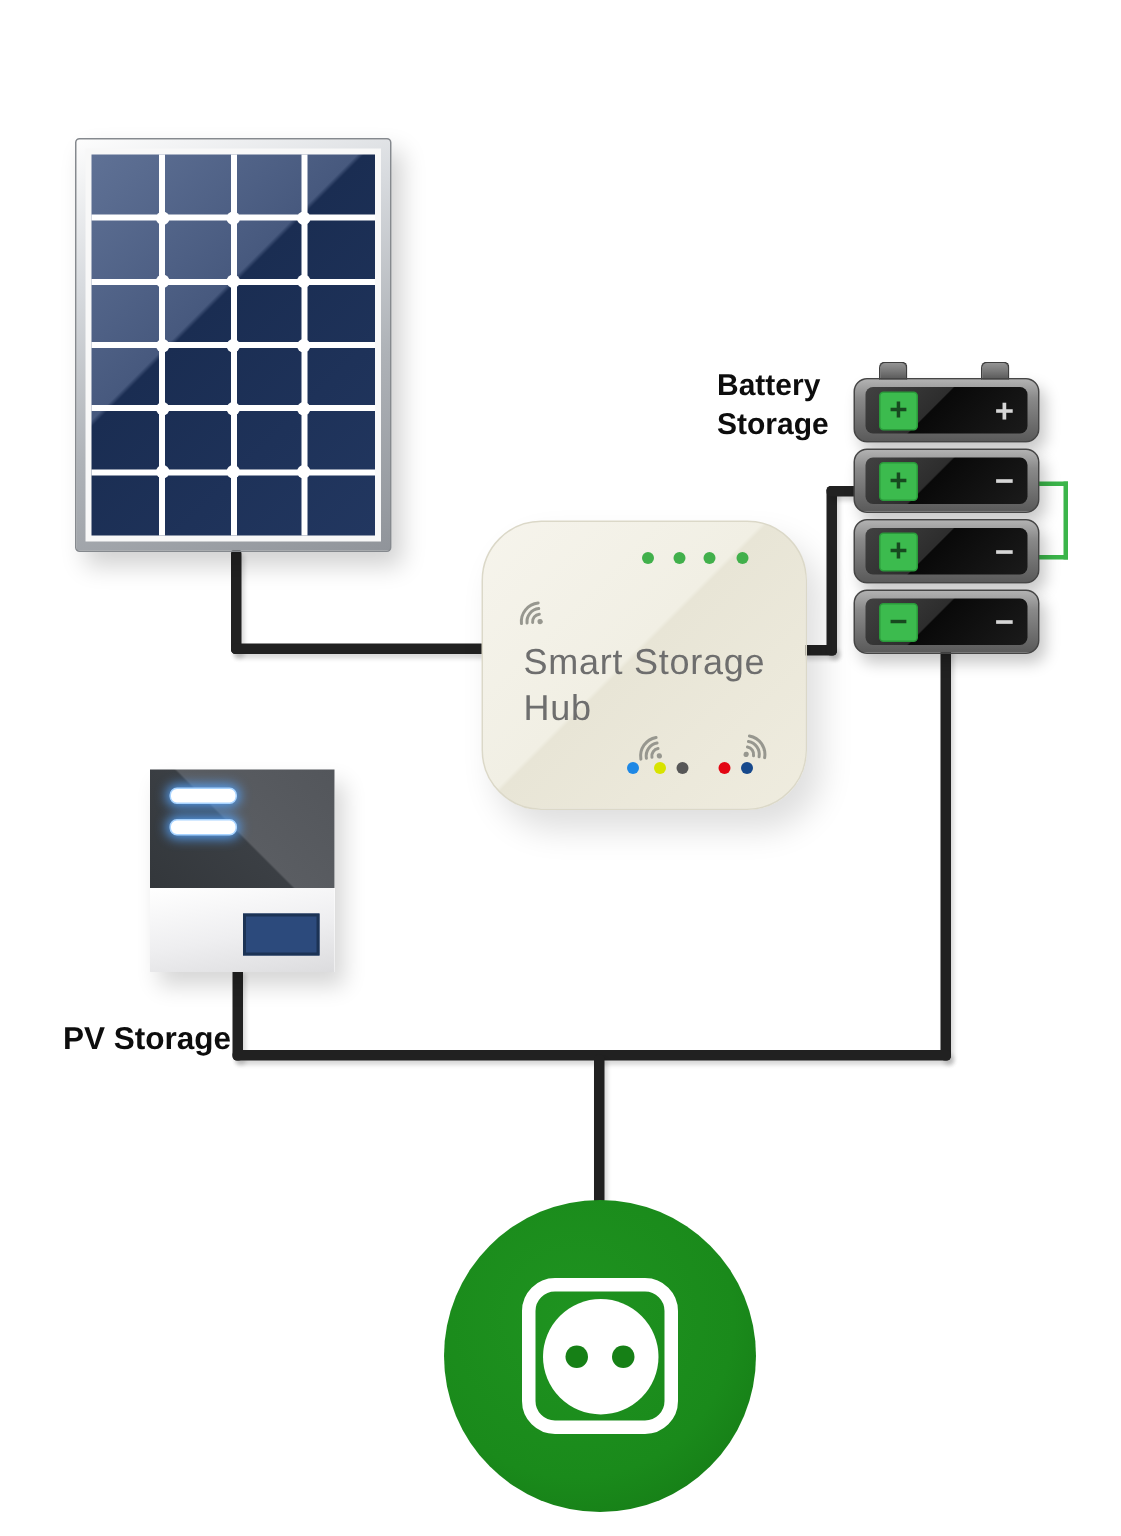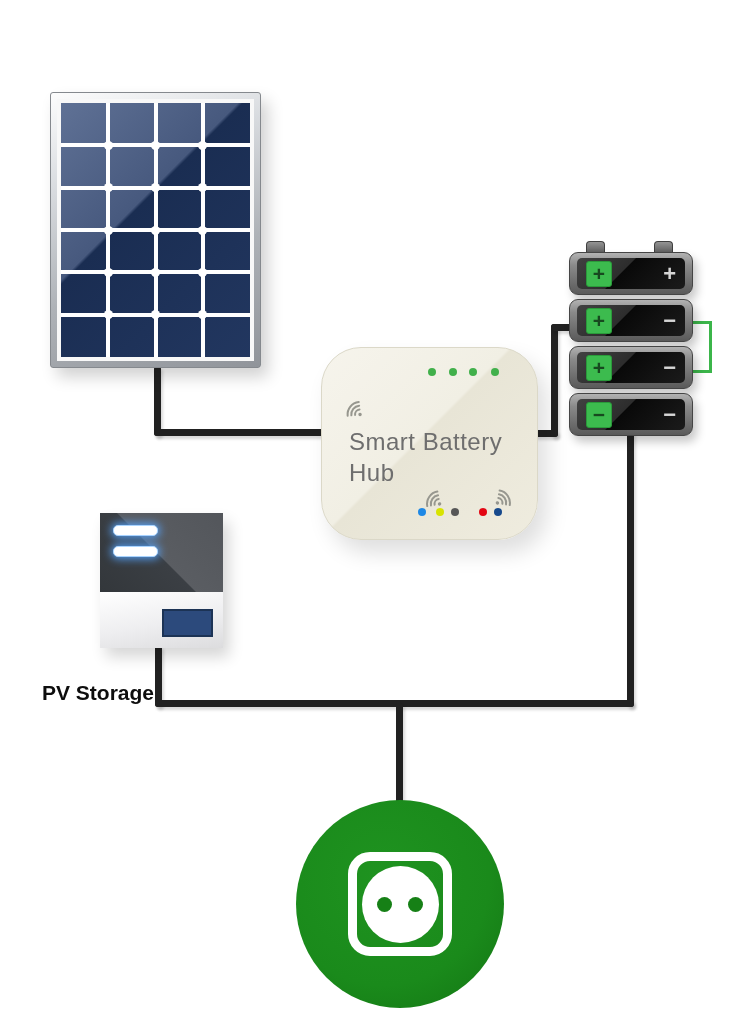--- a/index.html
+++ b/index.html
@@ -130,21 +130,21 @@
         <path d="M13 18.5 A4 4 0 0 1 17 14.5"></path>
         <path d="M10 18.5 A7 7 0 0 1 17 11.5"></path>
         <path d="M7 18.5 A10 10 0 0 1 17 8.5"></path>
       </g>
       <circle cx="17" cy="18.5" r="1.4" fill="#97978f"></circle>
     </svg>
     <div class="led" style="left: 106px; top: 20px; background: rgb(65, 176, 75);"></div>
     <div class="led" style="left: 127px; top: 20px; background: rgb(65, 176, 75);"></div>
     <div class="led" style="left: 147px; top: 20px; background: rgb(65, 176, 75);"></div>
     <div class="led" style="left: 169px; top: 20px; background: rgb(65, 176, 75);"></div>
-    <div class="hub-title">Smart Battery Hub</div>
+    <div class="hub-title">Smart Storage Hub</div>
     <svg class="wifi" style="left:95px; top:134px; transform:rotate(-10deg);" viewBox="0 0 24 24">
       <g fill="none" stroke="#97978f" stroke-width="1.6" stroke-linecap="round">
         <path d="M13 18.5 A4 4 0 0 1 17 14.5"></path>
         <path d="M10 18.5 A7 7 0 0 1 17 11.5"></path>
         <path d="M7 18.5 A10 10 0 0 1 17 8.5"></path>
       </g>
       <circle cx="17" cy="18.5" r="1.4" fill="#97978f"></circle>
     </svg>
     <svg class="wifi" style="left:168px; top:133px; transform:scaleX(-1) rotate(-10deg);" viewBox="0 0 24 24">
       <g fill="none" stroke="#97978f" stroke-width="1.6" stroke-linecap="round">
@@ -154,20 +154,21 @@
       </g>
       <circle cx="17" cy="18.5" r="1.4" fill="#97978f"></circle>
     </svg>
     <div class="led" style="left: 96px; top: 160px; background: rgb(30, 136, 229);"></div>
     <div class="led" style="left: 114px; top: 160px; background: rgb(216, 227, 0);"></div>
     <div class="led" style="left: 129px; top: 160px; background: rgb(87, 87, 87);"></div>
     <div class="led" style="left: 157px; top: 160px; background: rgb(227, 6, 19);"></div>
     <div class="led" style="left: 172px; top: 160px; background: rgb(23, 73, 140);"></div>
   </div>
 
+  <div class="bat-label">Battery Storage</div>
   <div class="terminal" style="left:586px;"></div>
   <div class="terminal" style="left:654px;"></div>
   <div class="bat-link"></div>
 
   <div class="bat-module" style="top:252px;">
     <div class="bat-inner">
       <div class="bat-plus" style="background: rgb(60, 187, 78);">+</div>
       <div class="bat-sign-right">+</div>
     </div>
   </div>

